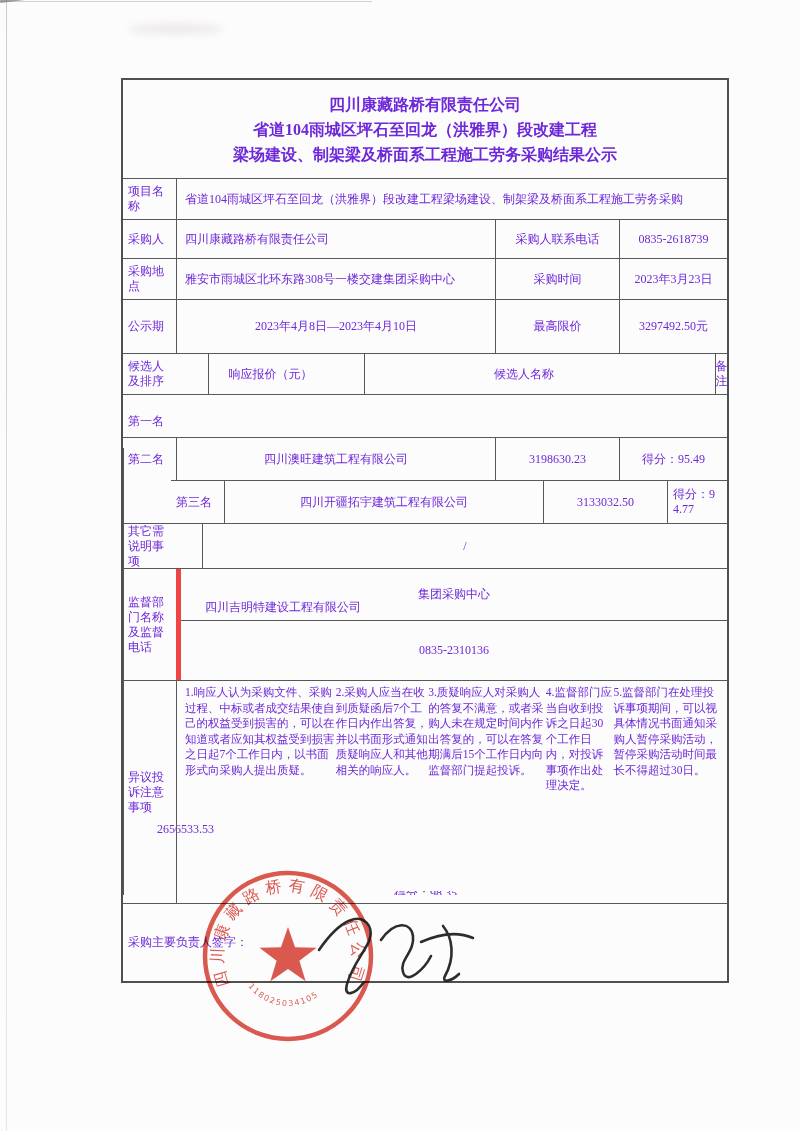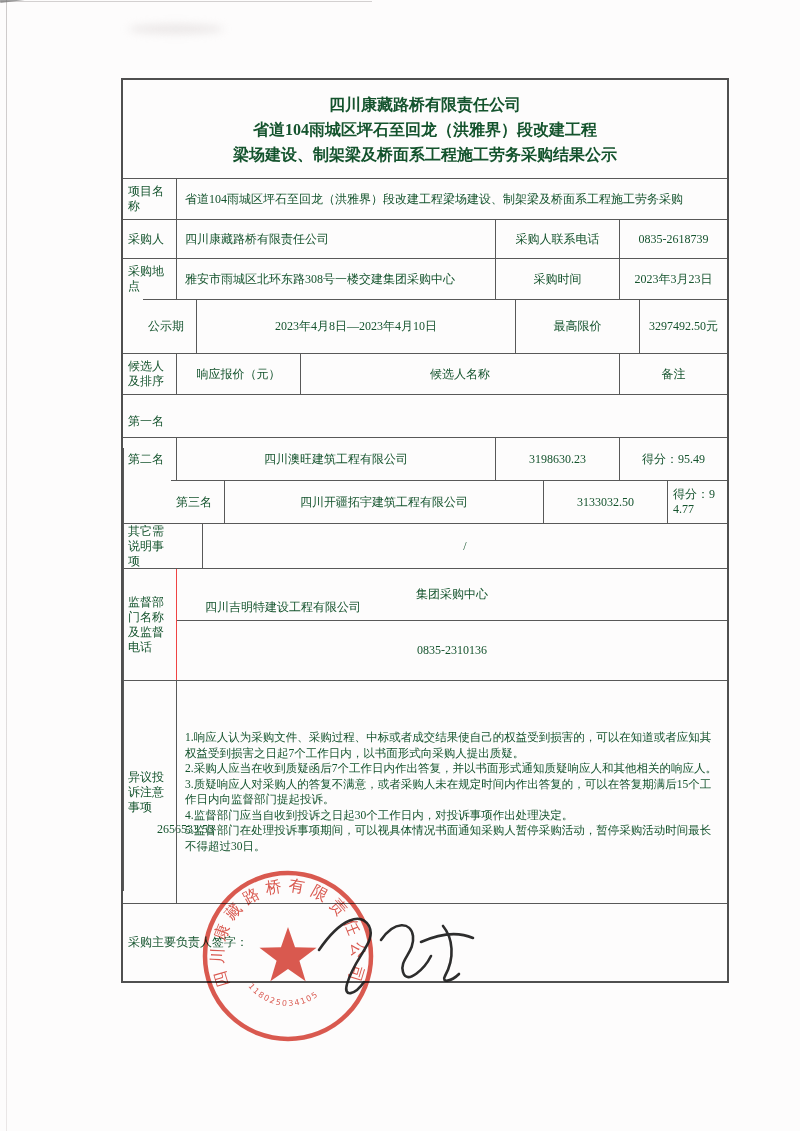--- a/index.html
+++ b/index.html
@@ -1,21 +1,21 @@
 <!DOCTYPE html>
 <html><head>
 <meta charset="utf-8">
 <style>
   html,body{margin:0;padding:0;}
   body{background:#e9e9e9;}
   .sheet{
     position:relative;width:800px;height:1131px;margin:0 auto;
     background:#fdfcfc;overflow:hidden;
     font-family:"Liberation Serif","DejaVu Serif",serif;
-    color:#14532d;
+    color:#6d28d9;
   }
   
   .edge-left{position:absolute;left:6px;top:0;width:1px;height:100%;
     background:linear-gradient(#948e8e,#d2cccc);opacity:.45;}
   .edge-top{position:absolute;left:0;top:1px;width:372px;height:1px;background:#b0abab;opacity:.55;}
   .corner-mark{position:absolute;left:0;top:0;width:40px;height:3px;background:#6f6f6f;opacity:.65;
     transform:rotate(-7deg);transform-origin:left top;}
   .smudge{position:absolute;left:128px;top:24px;width:96px;height:10px;background:#d9d3d3;
     filter:blur(4px);opacity:.5;border-radius:50%;}
 
@@ -32,30 +32,30 @@
   .td:first-child{border-left:none;}
   .w-a{width:53px;flex:0 0 53px;}
   .w-b{width:319px;flex:0 0 319px;}
   .w-c{width:124px;flex:0 0 124px;}
   .w-rest{flex:1;}
   .c{justify-content:center;}
   .l{padding-left:8px;}
 
   .title-block{height:98px;display:flex;flex-direction:column;justify-content:center;
     align-items:center;text-align:center;font-weight:bold;font-size:16px;line-height:25px;}
-  .h-r1{height:41px;} .h-r2{height:39px;} .h-r3{height:41px;} .h-r4{height:54px;margin-left:20px;}
-  .h-r5{height:41px;} .h-r6{height:43px;flex-direction:column;} .h-r7{height:43px;} .h-r8{height:43px;margin-left:48px;}
+  .h-r1{height:41px;} .h-r2{height:39px;} .h-r3{height:41px;} .h-r4{height:54px;}
+  .h-r5{height:41px;gap:32px;} .h-r6{height:43px;flex-direction:column;} .h-r7{height:43px;} .h-r8{height:43px;margin-left:48px;}
   .h-r9{height:45px;gap:26px;} .h-r10{height:112px;} .h-r11{height:223px;} .h-r12{flex:1;}
 
   .split-col{flex:1;display:flex;flex-direction:column;}
   .split-col .sub{display:flex;align-items:center;justify-content:center;box-sizing:border-box;}
   .split-col .sub.top{flex:0 0 51px;}
   .split-col .sub.bottom{flex:1;border-top:1px solid #585858;}
 
-  .obj-content{flex:1;display:flex;flex-direction:column;justify-content:center;
+  .obj-content{flex:1;display:flex;flex-direction:row;
     padding:4px 8px;box-sizing:border-box;border-left:1px solid #585858;overflow:hidden;}
   .obj-content p{margin:0;font-size:11.5px;line-height:15.5px;word-break:break-all;}
 
   .sig-row .td{padding-left:5px;}
 
   
   .seal{position:absolute;left:198px;top:866px;width:180px;height:180px;
     mix-blend-mode:multiply;opacity:.9;}
   .signature{position:absolute;left:303px;top:898px;width:195px;height:115px;}
 </style>
@@ -107,20 +107,21 @@
       <div class="td w-a">候选人及排序</div>
       <div class="td w-c c">响应报价（元）</div>
       <div class="td w-b c">候选人名称</div>
       <div class="td w-rest c">备注</div>
     </div>
 
     <div class="tr h-r6">
       <div class="td w-a">第一名</div>
       <div class="td w-b c">四川吉明特建设工程有限公司</div>
       <div class="td w-c c">2656533.53</div>
+      <div class="td w-rest c">得分：98.35</div>
     </div>
     <div class="tr h-r7">
       <div class="td w-a">第二名</div>
       <div class="td w-b c">四川澳旺建筑工程有限公司</div>
       <div class="td w-c c">3198630.23</div>
       <div class="td w-rest c">得分：95.49</div>
     </div>
     <div class="tr h-r8">
       <div class="td w-a">第三名</div>
       <div class="td w-b c">四川开疆拓宇建筑工程有限公司</div>
@@ -128,21 +129,21 @@
       <div class="td w-rest c">得分：94.77</div>
     </div>
 
     <div class="tr h-r9">
       <div class="td w-a">其它需说明事项</div>
       <div class="td w-rest c">/</div>
     </div>
 
     <div class="tr h-r10">
       <div class="td w-a c">监督部门名称及监督电话</div>
-      <div class="split-col" style="border-left:1px solid #ef4444;">
+      <div class="split-col" style="border-left:5px solid #ef4444;">
         <div class="sub top">集团采购中心</div>
         <div class="sub bottom">0835-2310136</div>
       </div>
     </div>
 
     <div class="tr h-r11">
       <div class="td w-a" style="border-left:none;">异议投诉注意事项</div>
       <div class="obj-content">
         <p>1.响应人认为采购文件、采购过程、中标或者成交结果使自己的权益受到损害的，可以在知道或者应知其权益受到损害之日起7个工作日内，以书面形式向采购人提出质疑。</p>
         <p>2.采购人应当在收到质疑函后7个工作日内作出答复，并以书面形式通知质疑响应人和其他相关的响应人。</p>

